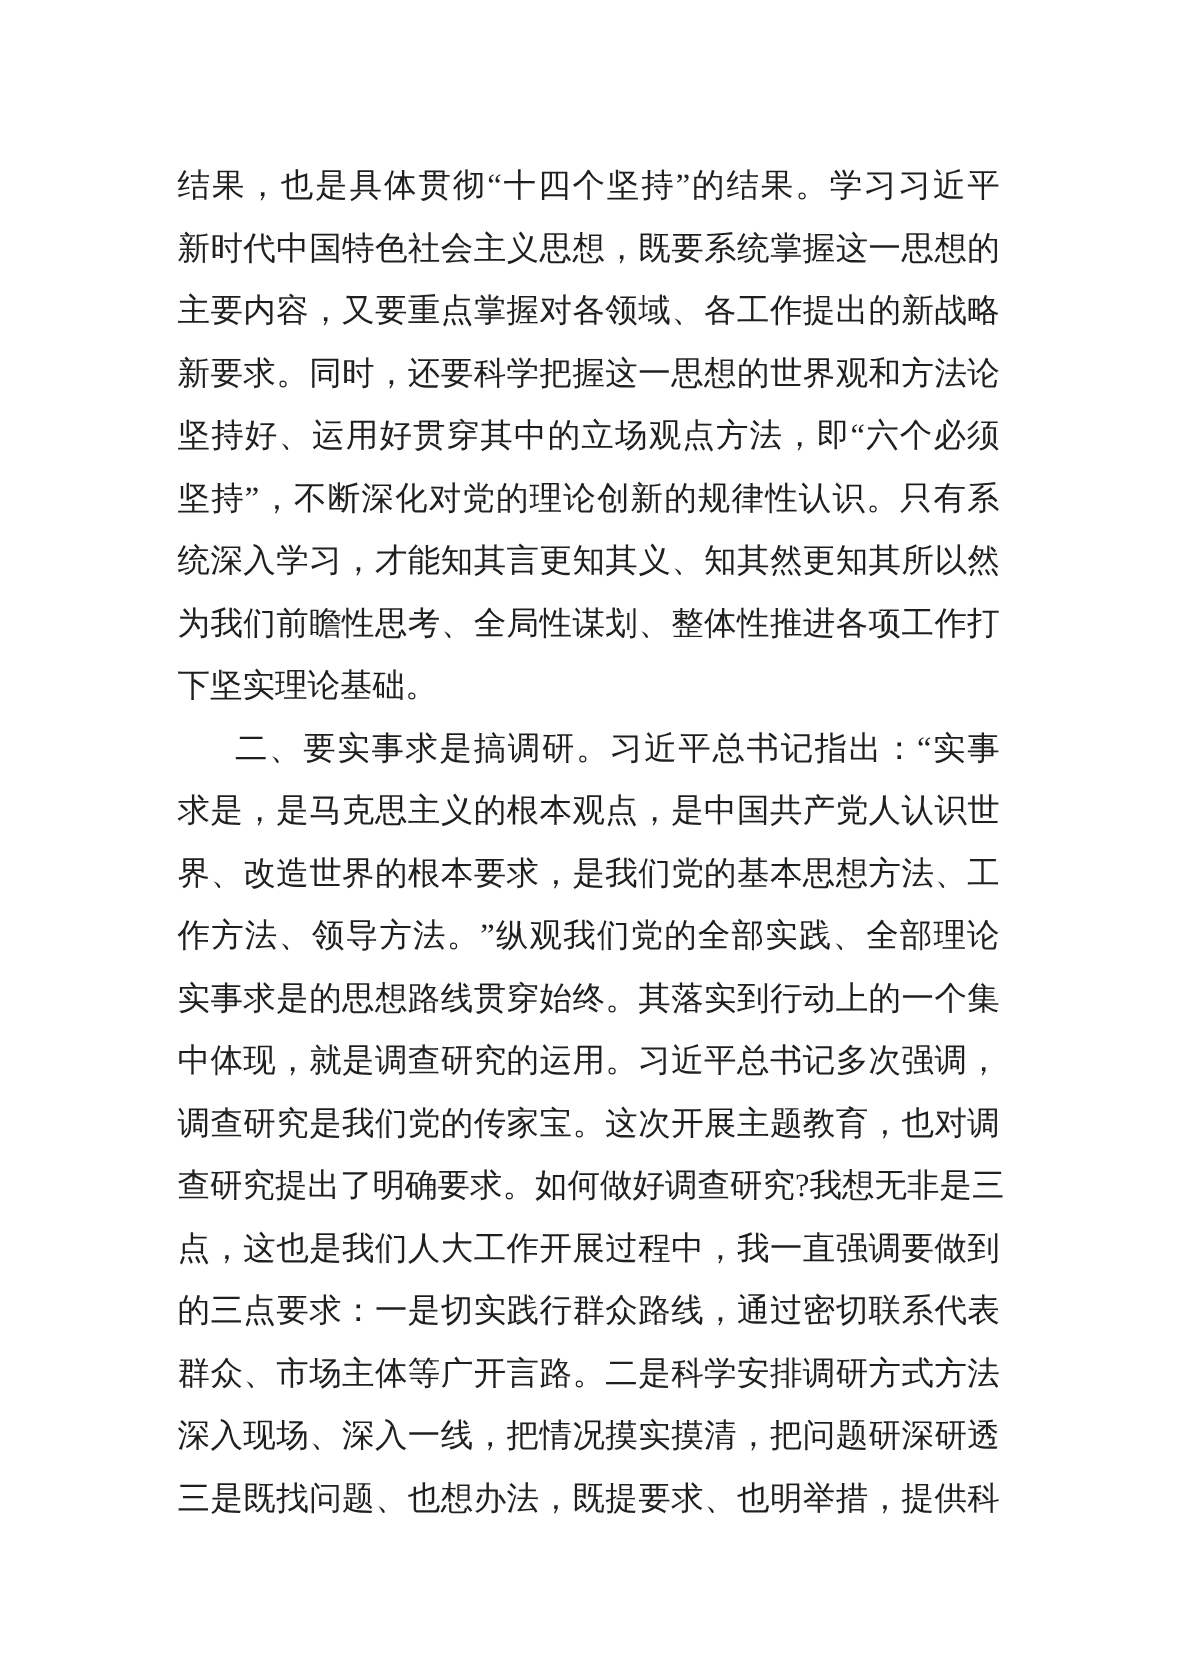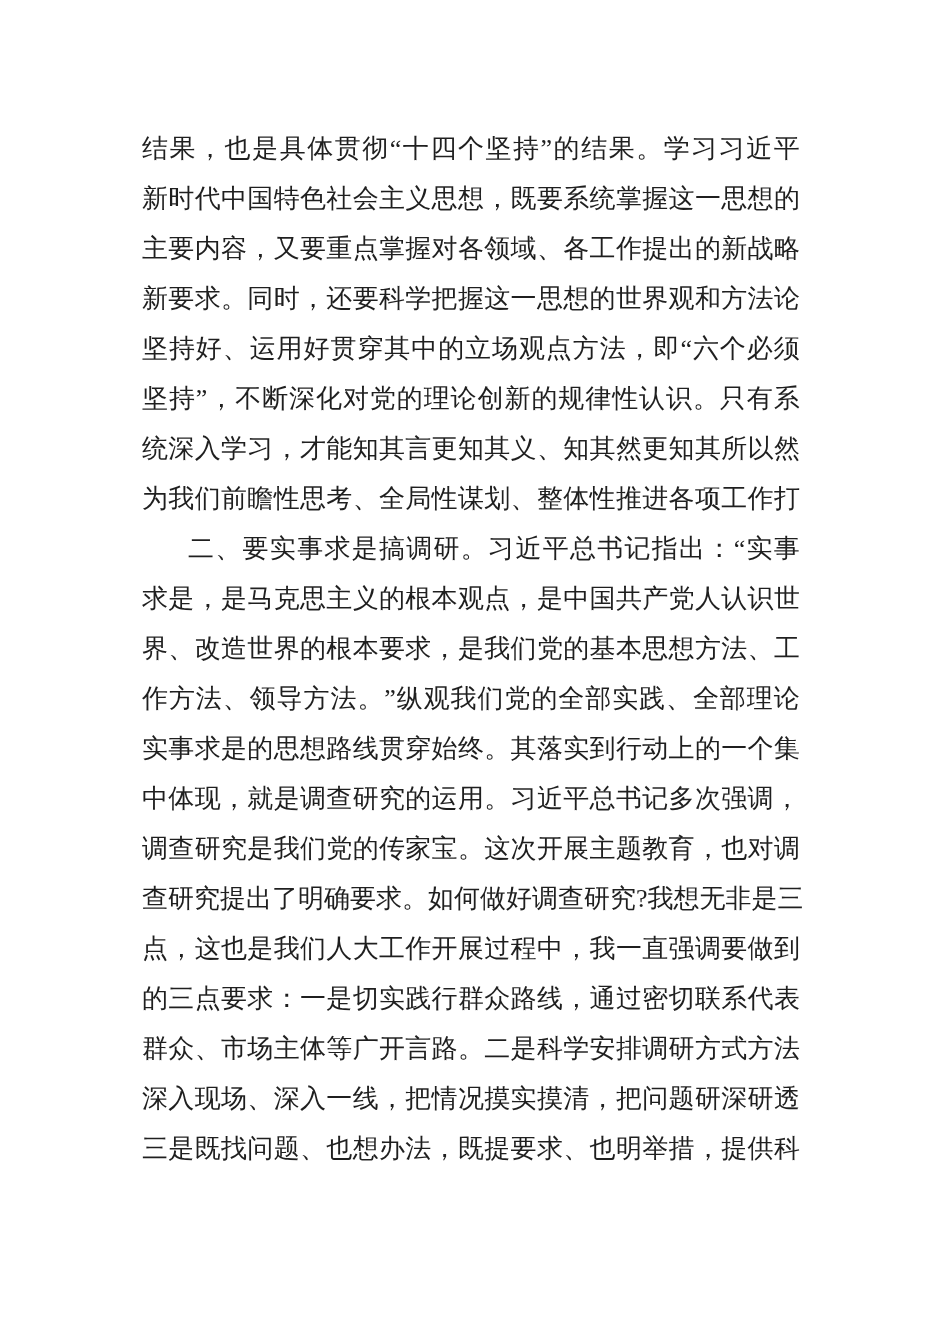--- a/index.html
+++ b/index.html
@@ -253,20 +253,21 @@
       <span>体</span>
       <span>性</span>
       <span>推</span>
       <span>进</span>
       <span>各</span>
       <span>项</span>
       <span>工</span>
       <span>作</span>
       <span>打</span>
     </div>
+  <div class="line">下坚实理论基础。</div>
   <div class="line just indent">
       <span>二</span>
       <span>、</span>
       <span>要</span>
       <span>实</span>
       <span>事</span>
       <span>求</span>
       <span>是</span>
       <span>搞</span>
       <span>调</span>

